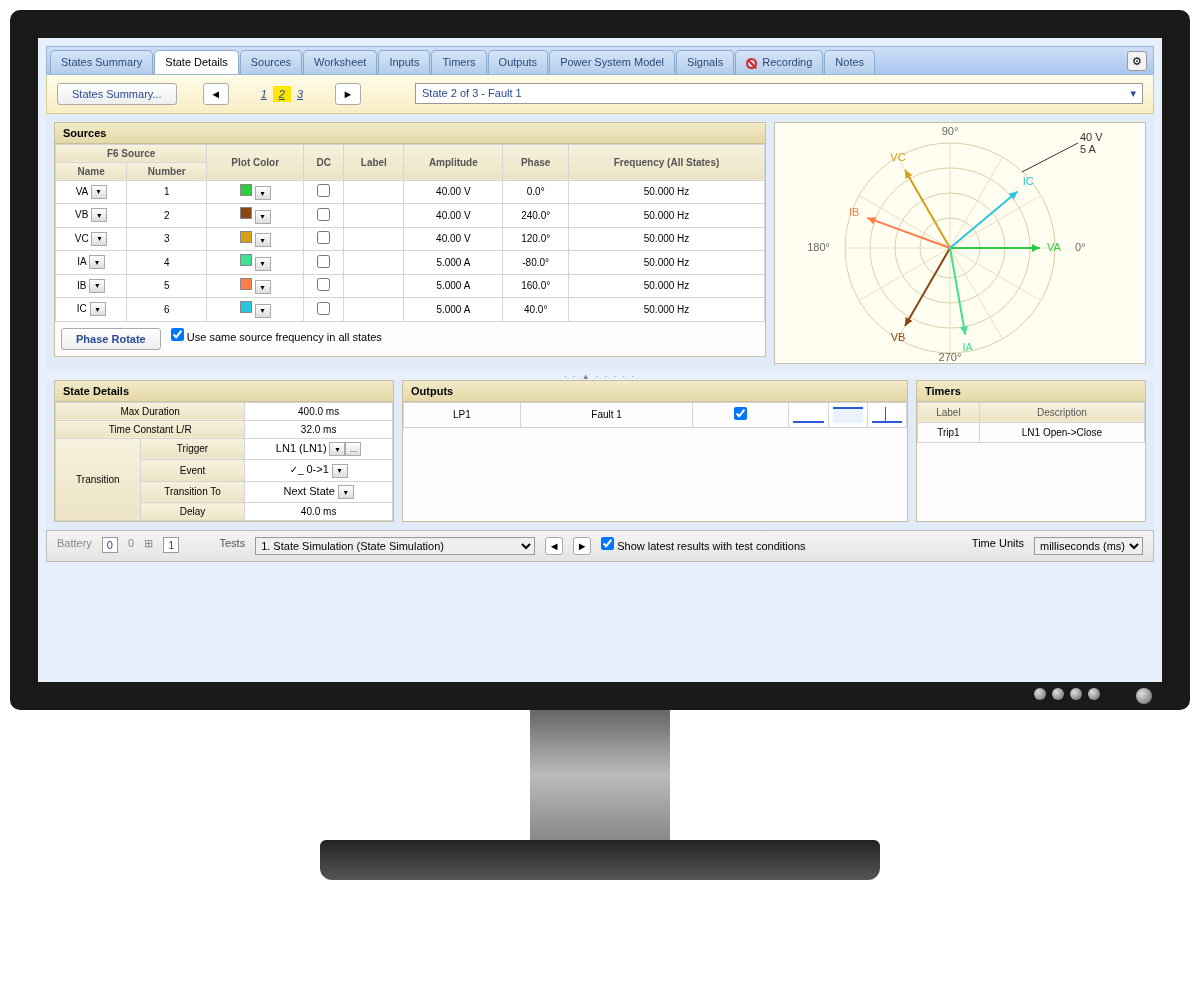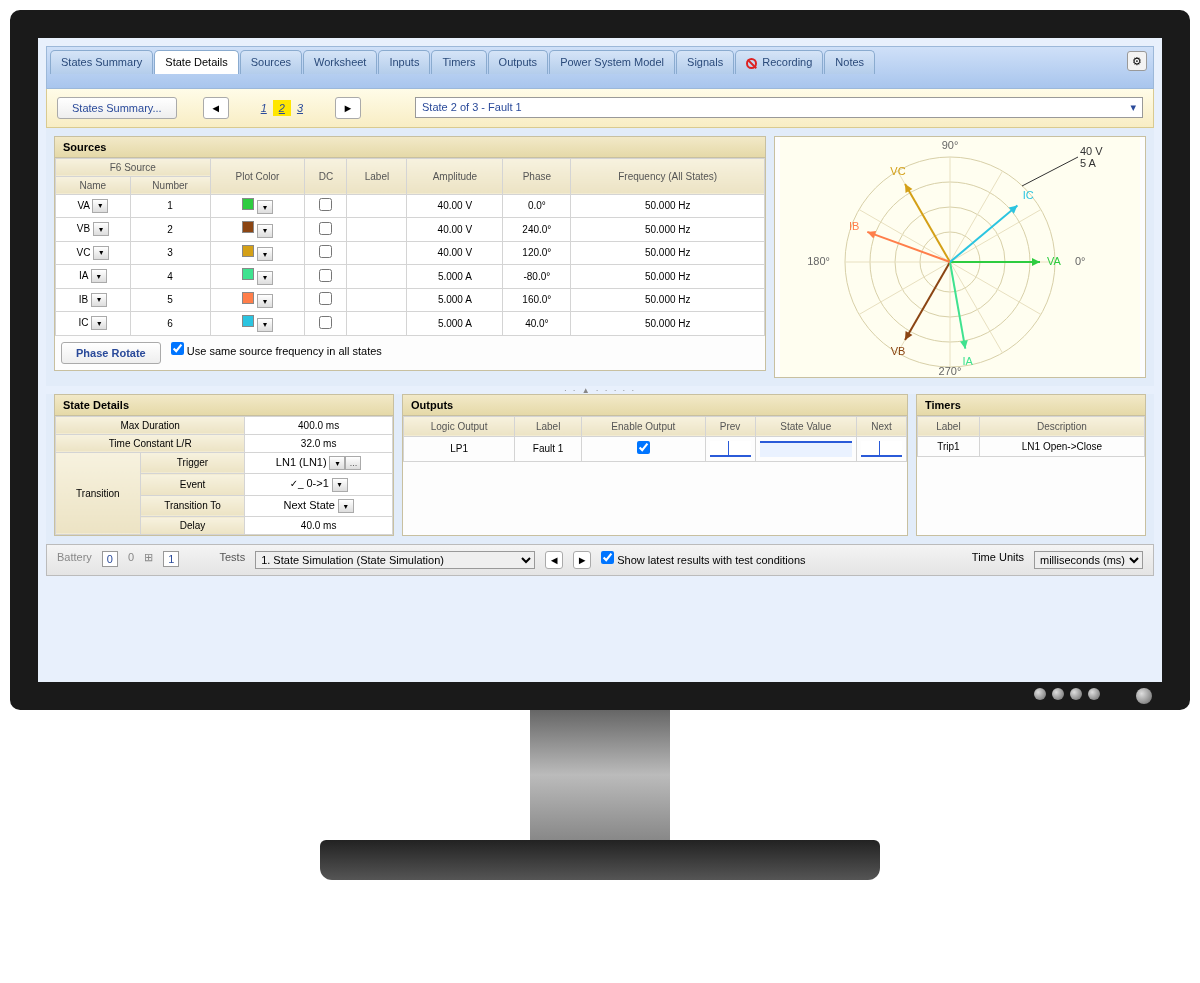--- a/index.html
+++ b/index.html
@@ -4,39 +4,39 @@
 <style>
 *{box-sizing:border-box;margin:0;padding:0;font-family:"Segoe UI",Tahoma,Arial,sans-serif;font-size:11px}
 body{background:#fff;display:flex;justify-content:center;padding-top:10px}
 .monitor{width:1180px}
 .screen{border:28px solid #1a1a1a;border-radius:10px;background:#e8f0fc;padding:8px;height:700px;position:relative}
 .bezel-btns{position:absolute;right:10px;bottom:-22px;display:flex;gap:6px}
 .bezel-btns span{width:12px;height:12px;border-radius:50%;background:radial-gradient(circle at 35% 35%,#ddd,#666)}
 .stand{display:flex;flex-direction:column;align-items:center}
 .neck{width:140px;height:130px;background:linear-gradient(#666,#bbb,#888)}
 .base{width:560px;height:40px;background:linear-gradient(#222,#555);border-radius:6px 6px 12px 12px}
-.tabs{display:flex;gap:1px;background:linear-gradient(#cfe0f8,#a8c5ed);padding:3px 3px 14px;border:1px solid #9cb8d9;position:relative}
+.tabs{display:flex;gap:1px;background:linear-gradient(#cfe0f8,#a8c5ed);padding:3px 3px 0;border:1px solid #9cb8d9;position:relative}
 .tab{padding:5px 10px;background:linear-gradient(#d5e4f7,#b4cdeb);border:1px solid #8aabcf;border-bottom:none;border-radius:5px 5px 0 0;color:#2a4a7a;cursor:pointer}
 .tab.active{background:#fff;color:#000}
 .tab .prohibit{display:inline-block;width:11px;height:11px;border:2px solid #d22;border-radius:50%;vertical-align:middle;margin-right:2px;position:relative}
 .tab .prohibit::after{content:"";position:absolute;width:12px;height:2px;background:#d22;top:3px;left:-2px;transform:rotate(45deg)}
 .gear-btn{position:absolute;right:6px;top:4px;width:20px;height:20px;border:1px solid #999;background:#f3f3f3;border-radius:3px;cursor:pointer;display:flex;align-items:center;justify-content:center;font-size:12px}
 .toolbar{display:flex;align-items:center;gap:26px;padding:8px 10px;background:linear-gradient(#fffce8,#f8edc4);border:1px solid #d9ca90;border-top:none}
 .btn{padding:4px 14px;background:linear-gradient(#fff,#eee);border:1px solid #aaa;border-radius:3px;cursor:pointer;color:#2a4a9a}
 .nav-btn{width:26px;height:22px;border:1px solid #aaa;background:#fff;border-radius:3px;cursor:pointer}
 .page-num{padding:2px 6px;color:#2a4a9a;text-decoration:underline;font-style:italic;cursor:pointer}
 .page-num.active{background:#ffe600}
 .dropdown{border:1px solid #999;background:#fff;padding:3px 6px;flex:1;margin-left:28px;color:#2a4a9a}
 .content{display:flex;gap:8px;padding:8px;background:#e2ecf9}
 .panel{border:1px solid #c8c0a0;background:#fdfdfd}
 .panel-hdr{background:linear-gradient(#f2e9c8,#e5d9a8);padding:4px 8px;font-weight:bold;border-bottom:1px solid #c8c0a0}
 .left{flex:1}
 .src-tbl{width:100%;border-collapse:collapse}
 .src-tbl th,.src-tbl td{border:1px solid #d4d4d4;padding:3px 4px;text-align:center;background:#fff;font-size:10px}
-.src-tbl th{background:linear-gradient(#f7f2df,#ece3c4);color:#555;font-weight:normal}
+.src-tbl th{background:linear-gradient(#f7f2df,#ece3c4);color:#555;font-weight:bold}
 .swatch{width:12px;height:12px;display:inline-block;border:1px solid #888}
 .dd-arrow{width:16px;height:14px;border:1px solid #aaa;background:linear-gradient(#fff,#ddd);font-size:8px;cursor:pointer}
 .chk{width:13px;height:13px}
 .below-tbl{display:flex;align-items:flex-start;gap:10px;padding:6px}
 .phasor{width:372px}
 .phasor svg{display:block;margin:auto}
 .lower{display:flex;gap:8px;padding:0 8px 8px;background:#e2ecf9}
 .sd-tbl{border-collapse:collapse;width:100%}
 .sd-tbl td{border:1px solid #d4d4d4;padding:3px 6px;background:#fff;font-size:10px;text-align:center}
 .sd-tbl td.lbl{background:linear-gradient(#f7f2df,#ece3c4)}
@@ -249,28 +249,20 @@
                 <td class="lbl">Delay</td>
                 <td>40.0 ms</td>
               </tr>
     </tbody>
           </table>
   </div>
   <div class="panel" style="flex:1">
     <div class="panel-hdr">Outputs</div>
     <table class="out-tbl">
       <tbody>
-              <tr>
-                <th>Logic Output</th>
-                <th>Label</th>
-                <th>Enable Output</th>
-                <th>Prev</th>
-                <th>State Value</th>
-                <th>Next</th>
-              </tr>
       <tr>
         <td>LP1</td>
         <td>Fault 1</td>
         <td><input type="checkbox" class="chk" checked="" style=""></td>
         <td>
                   <div class="wave"></div>
                 </td>
         <td>
                   <div class="wave" style="border-top:2px solid #2a5ad8;border-bottom:none;background:#eaf2ff"></div>
                 </td>

